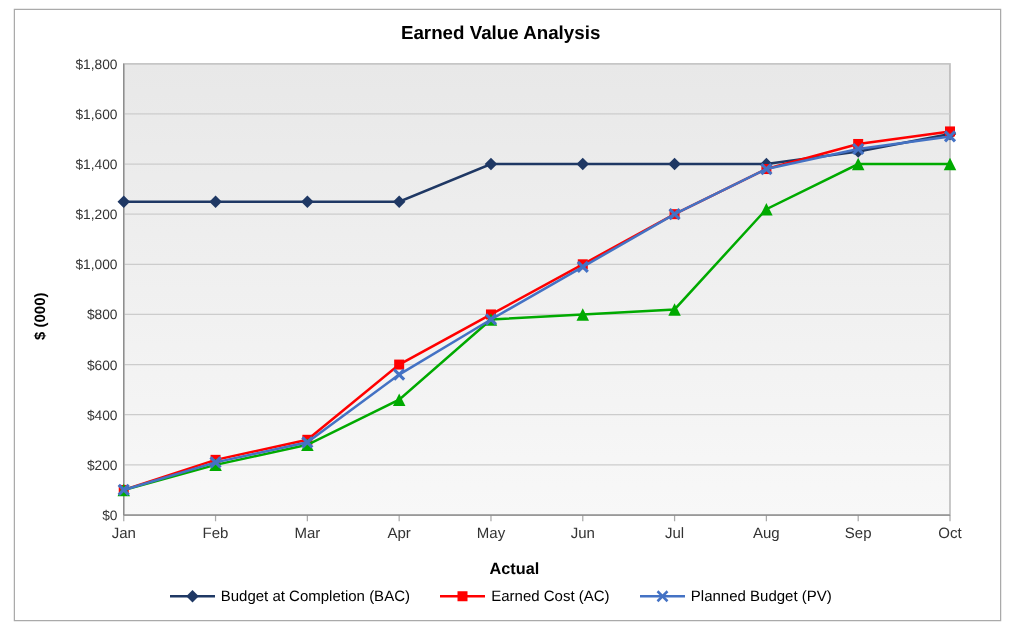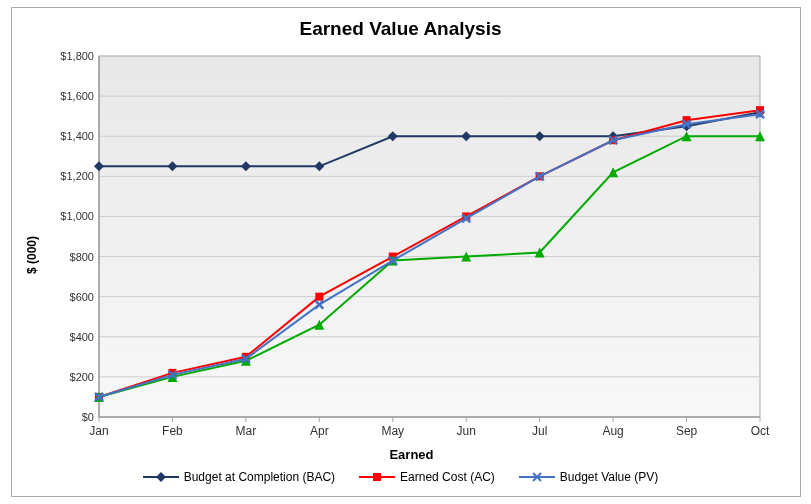--- a/index.html
+++ b/index.html
@@ -16,21 +16,21 @@
       width: 790px;
       height: 490px;
       border: 1px solid #aaa;
       background: #fff;
       padding: 10px 20px 10px 10px;
       display: flex;
       flex-direction: column;
       align-items: center;
     }
     .chart-title {
-      font-size: 19px;
+      font-size: 15px;
       font-weight: bold;
       margin-bottom: 6px;
       color: #000;
     }
     .chart-area {
       display: flex;
       flex-direction: row;
       width: 100%;
       flex: 1;
     }
@@ -186,21 +186,21 @@
           <line x1="426.22222222222223" y1="168.45" x2="418.22222222222223" y2="176.45" stroke="#4472C4" stroke-width="2.5"></line>
           <line x1="491.66666666666663" y1="126.33333333333334" x2="499.66666666666663" y2="134.33333333333334" stroke="#4472C4" stroke-width="2.5"></line>
           <line x1="499.66666666666663" y1="126.33333333333334" x2="491.66666666666663" y2="134.33333333333334" stroke="#4472C4" stroke-width="2.5"></line>
           <line x1="565.1111111111111" y1="90.23333333333329" x2="573.1111111111111" y2="98.23333333333329" stroke="#4472C4" stroke-width="2.5"></line>
           <line x1="573.1111111111111" y1="90.23333333333329" x2="565.1111111111111" y2="98.23333333333329" stroke="#4472C4" stroke-width="2.5"></line>
           <line x1="638.5555555555555" y1="74.18888888888887" x2="646.5555555555555" y2="82.18888888888887" stroke="#4472C4" stroke-width="2.5"></line>
           <line x1="646.5555555555555" y1="74.18888888888887" x2="638.5555555555555" y2="82.18888888888887" stroke="#4472C4" stroke-width="2.5"></line>
           <line x1="712" y1="64.1611111111111" x2="720" y2="72.1611111111111" stroke="#4472C4" stroke-width="2.5"></line>
           <line x1="720" y1="64.1611111111111" x2="712" y2="72.1611111111111" stroke="#4472C4" stroke-width="2.5"></line>
         </svg>
-      <div class="x-axis-label">Earned</div>
+      <div class="x-axis-label">Actual</div>
     </div>
   </div>
   <div class="legend" id="legend-container">
       <div class="legend-item">
         <svg width="36" height="14">
           <line x1="0" y1="7" x2="36" y2="7" stroke="#1F3864" stroke-width="2"></line>
           <polygon points="18,2 23,7 18,12 13,7" fill="#1F3864"></polygon>
         </svg>
         <span>Budget at Completion (BAC)</span>
       </div>
@@ -210,16 +210,16 @@
           <rect x="14" y="3" width="8" height="8" fill="#FF0000"></rect>
         </svg>
         <span>Earned Cost (AC)</span>
       </div>
       <div class="legend-item">
         <svg width="36" height="14">
           <line x1="0" y1="7" x2="36" y2="7" stroke="#4472C4" stroke-width="2"></line>
           <line x1="14" y1="3" x2="22" y2="11" stroke="#4472C4" stroke-width="2"></line>
           <line x1="22" y1="3" x2="14" y2="11" stroke="#4472C4" stroke-width="2"></line>
         </svg>
-        <span>Budget Value (PV)</span>
+        <span>Planned Budget (PV)</span>
       </div>
     </div>
 </div>
 
 </body></html>

